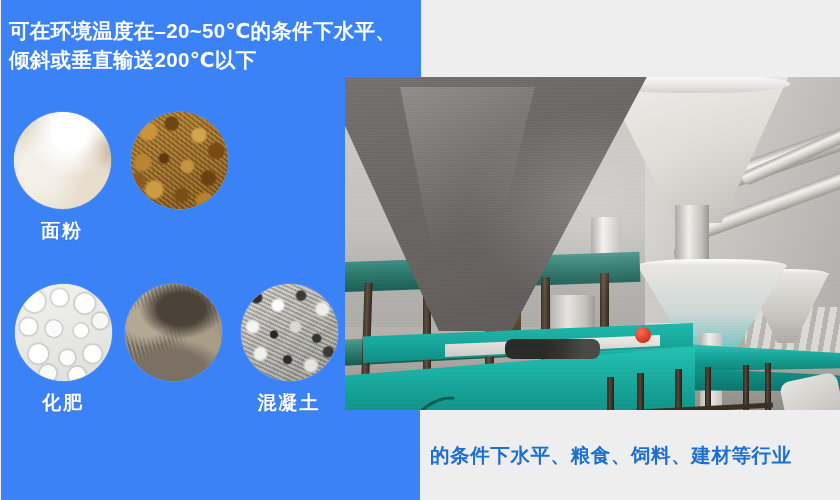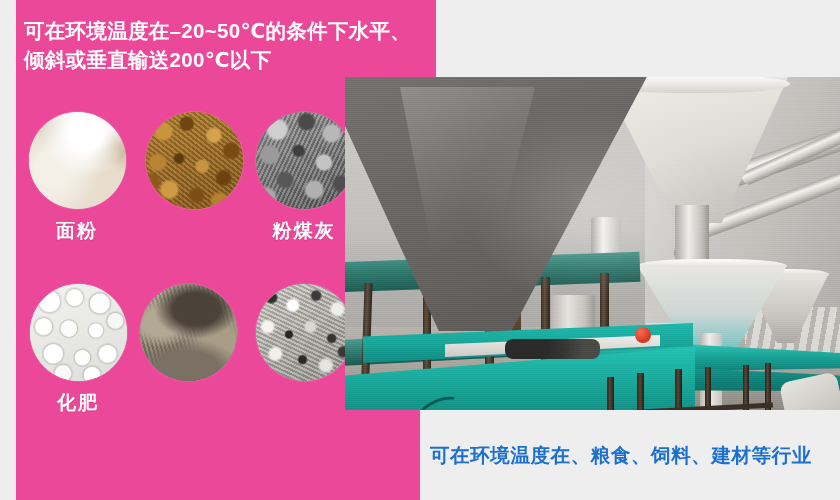--- a/index.html
+++ b/index.html
@@ -5,22 +5,22 @@
   html,body{margin:0;padding:0;}
   body{
     width:840px;height:500px;overflow:hidden;
     background:#eeeeee;
     font-family:"Liberation Sans","DejaVu Sans",sans-serif;
   }
   .stage{position:relative;width:840px;height:500px;background:#eeeeee;}
 
   
   .blue-panel{
-    position:absolute;left:16px;top:0;width:420px;height:500px;
-    background:#ec4899;
+    position:absolute;left:1px;top:0;width:420px;height:500px;
+    background:#3b82f6;
   }
   .headline{
     position:absolute;left:8px;top:16px;width:404px;
     color:#ffffff;
     font-size:20.5px;
     font-weight:700;
     line-height:29px;
     letter-spacing:.3px;
     white-space:pre-line;
   }
@@ -384,44 +384,39 @@
         </div>
         <div class="cap">面粉</div>
       </div>
 
       <div class="cell c1">
         <div class="disc">
           <div class="tex tex-pepper"></div>
         </div>
       </div>
 
-      <div class="cell c2">
-        <div class="disc">
-          <div class="tex tex-flyash"></div>
-        </div>
-        <div class="cap">粉煤灰</div>
-      </div>
 
       <div class="cell c3">
         <div class="disc">
           <div class="tex tex-fert"></div>
         </div>
         <div class="cap">化肥</div>
       </div>
 
       <div class="cell c4">
         <div class="disc">
           <div class="tex tex-cement"></div>
         </div>
       </div>
 
       <div class="cell c5">
         <div class="disc">
           <div class="tex tex-concrete"></div>
         </div>
+        <div class="cap">混凝土</div>
       </div>
 
     </div>
   </div>
 
   <div class="photo">
     <div class="ph wall"></div>
     <div class="ph wall-right"></div>
     <div class="ph floor"></div>
 
@@ -476,16 +471,16 @@
     <div class="ph cross1"></div>
 
     <div class="ph bag"></div>
     <div class="ph bag2"></div>
 
     <div class="ph dust"></div>
     <div class="ph grain"></div>
   </div>
 
   <div class="caption-bar">
-    <div class="caption">可在环境温度在、粮食、饲料、建材等行业</div>
+    <div class="caption">的条件下水平、粮食、饲料、建材等行业</div>
   </div>
 
 </div>
 
 </body></html>

